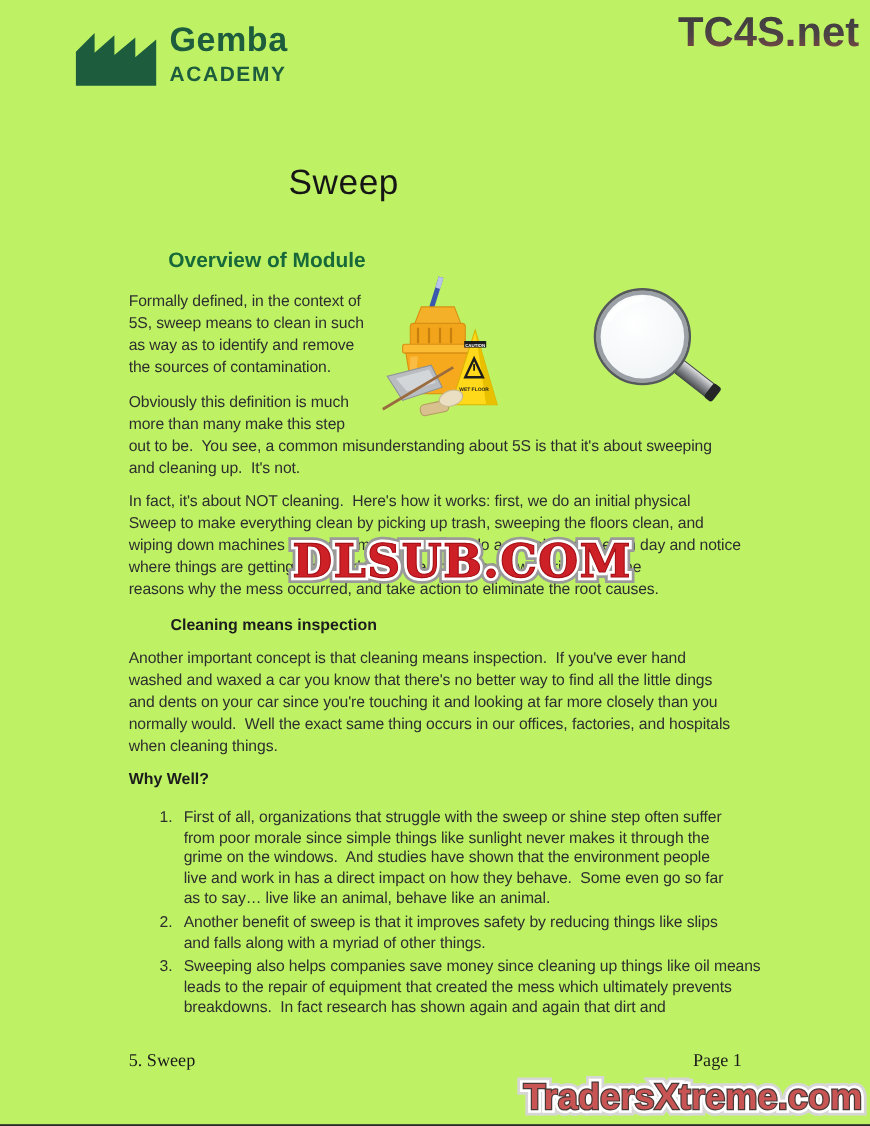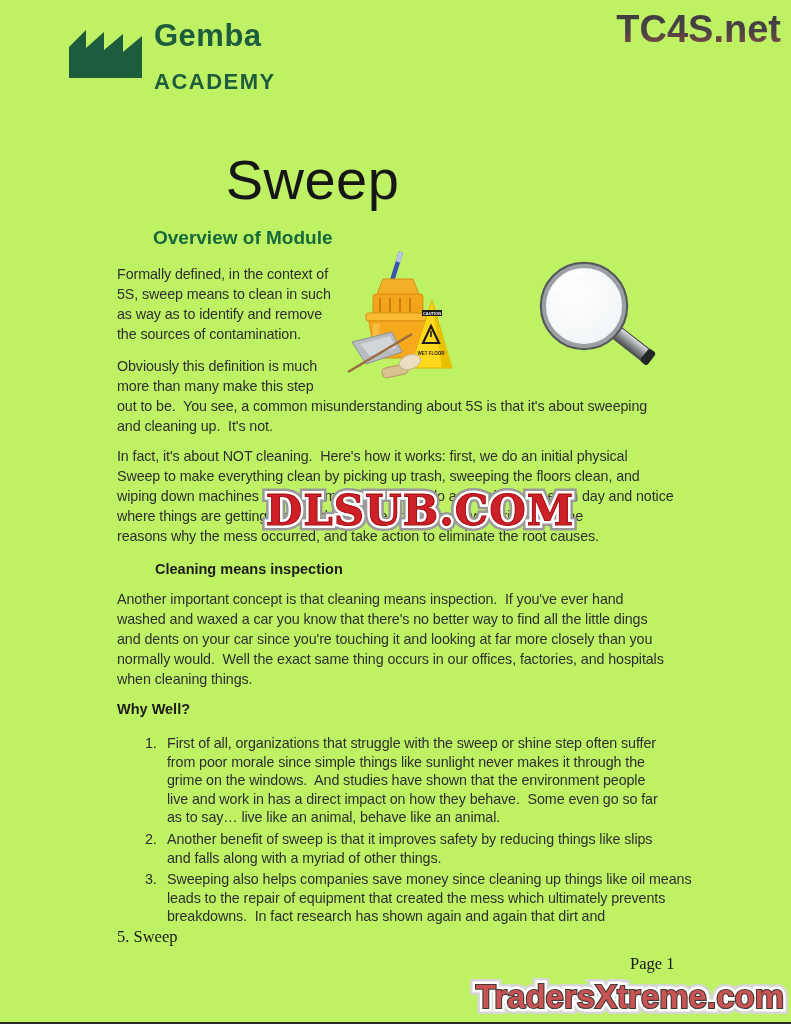--- a/index.html
+++ b/index.html
@@ -6,23 +6,23 @@
   .page{
     position:relative;width:791px;height:1024px;margin:0 auto;background:#bef264;
     font-family:"Liberation Sans","DejaVu Sans",sans-serif;color:#2e2e2e;overflow:hidden;
   }
   .abs{position:absolute;}
   .pre{white-space:pre;}
   
   .logo{left:66px;top:20px;display:flex;align-items:flex-start;gap:8px;}
   .logo-text{display:flex;flex-direction:column;line-height:1;}
   .logo-gemba{font-size:31px;font-weight:bold;color:#1d5c3c;letter-spacing:.5px;}
-  .logo-academy{font-size:22px;font-weight:bold;color:#1d5c3c;letter-spacing:1.5px;margin-top:20px;}
+  .logo-academy{font-size:19px;font-weight:bold;color:#1d5c3c;letter-spacing:1.5px;margin-top:8px;}
   
-  .title{left:0;top:147px;width:625px;text-align:center;font-size:56px;color:#161616;letter-spacing:.5px;}
+  .title{left:0;top:147px;width:625px;text-align:center;font-size:32px;color:#161616;letter-spacing:.5px;}
   
   .h-green{left:117px;top:227px;font-size:19px;font-weight:bold;color:#17693a;margin-left:36px;}
   .h-bold{font-size:14.5px;font-weight:bold;color:#1c1c1c;}
   
   .body-text{font-size:14.3px;line-height:20px;color:#2e2e2e;letter-spacing:-.1px;}
   .list{left:145px;top:734px;width:540px;}
   .list-row{display:flex;gap:7px;margin-bottom:3px;font-size:14.3px;line-height:18.6px;letter-spacing:-.1px;}
   .list-num{width:15px;flex:none;text-align:left;}
   
   .footer{font-family:"Liberation Serif","DejaVu Serif",serif;font-size:16.5px;color:#1a1a1a;}
@@ -162,21 +162,21 @@
 and falls along with a myriad of other things.</div>
     </div>
     <div class="list-row">
       <span class="list-num">3.</span>
       <div class="pre">Sweeping also helps companies save money since cleaning up things like oil means
 leads to the repair of equipment that created the mess which ultimately prevents
 breakdowns.  In fact research has shown again and again that dirt and</div>
     </div>
   </div>
 
-  <div class="abs footer" style="left:117px;top:927px;">5. Sweep</div>
+  <div class="abs footer" style="left:117px;top:954px;">5. Sweep</div>
   <div class="abs footer" style="left:630px;top:954px;">Page 1</div>
 
   <svg class="abs" style="right:2px;top:972px;" width="335" height="50" viewBox="0 0 335 50">
     <text x="330" y="36" text-anchor="end" font-family="Liberation Sans, DejaVu Sans, sans-serif" font-size="33" font-weight="bold" fill="#c85553" stroke="#d6d6d6" stroke-width="12" paint-order="stroke">TradersXtreme.com</text>
     <text x="330" y="36" text-anchor="end" font-family="Liberation Sans, DejaVu Sans, sans-serif" font-size="33" font-weight="bold" fill="#c85553" stroke="#ffffff" stroke-width="7" paint-order="stroke">TradersXtreme.com</text>
     <text x="330" y="36" text-anchor="end" font-family="Liberation Sans, DejaVu Sans, sans-serif" font-size="33" font-weight="bold" fill="#c85553" stroke="#473837" stroke-width="2.2" paint-order="stroke">TradersXtreme.com</text>
   </svg>
 
   <div class="abs bottom-line"></div>
 

